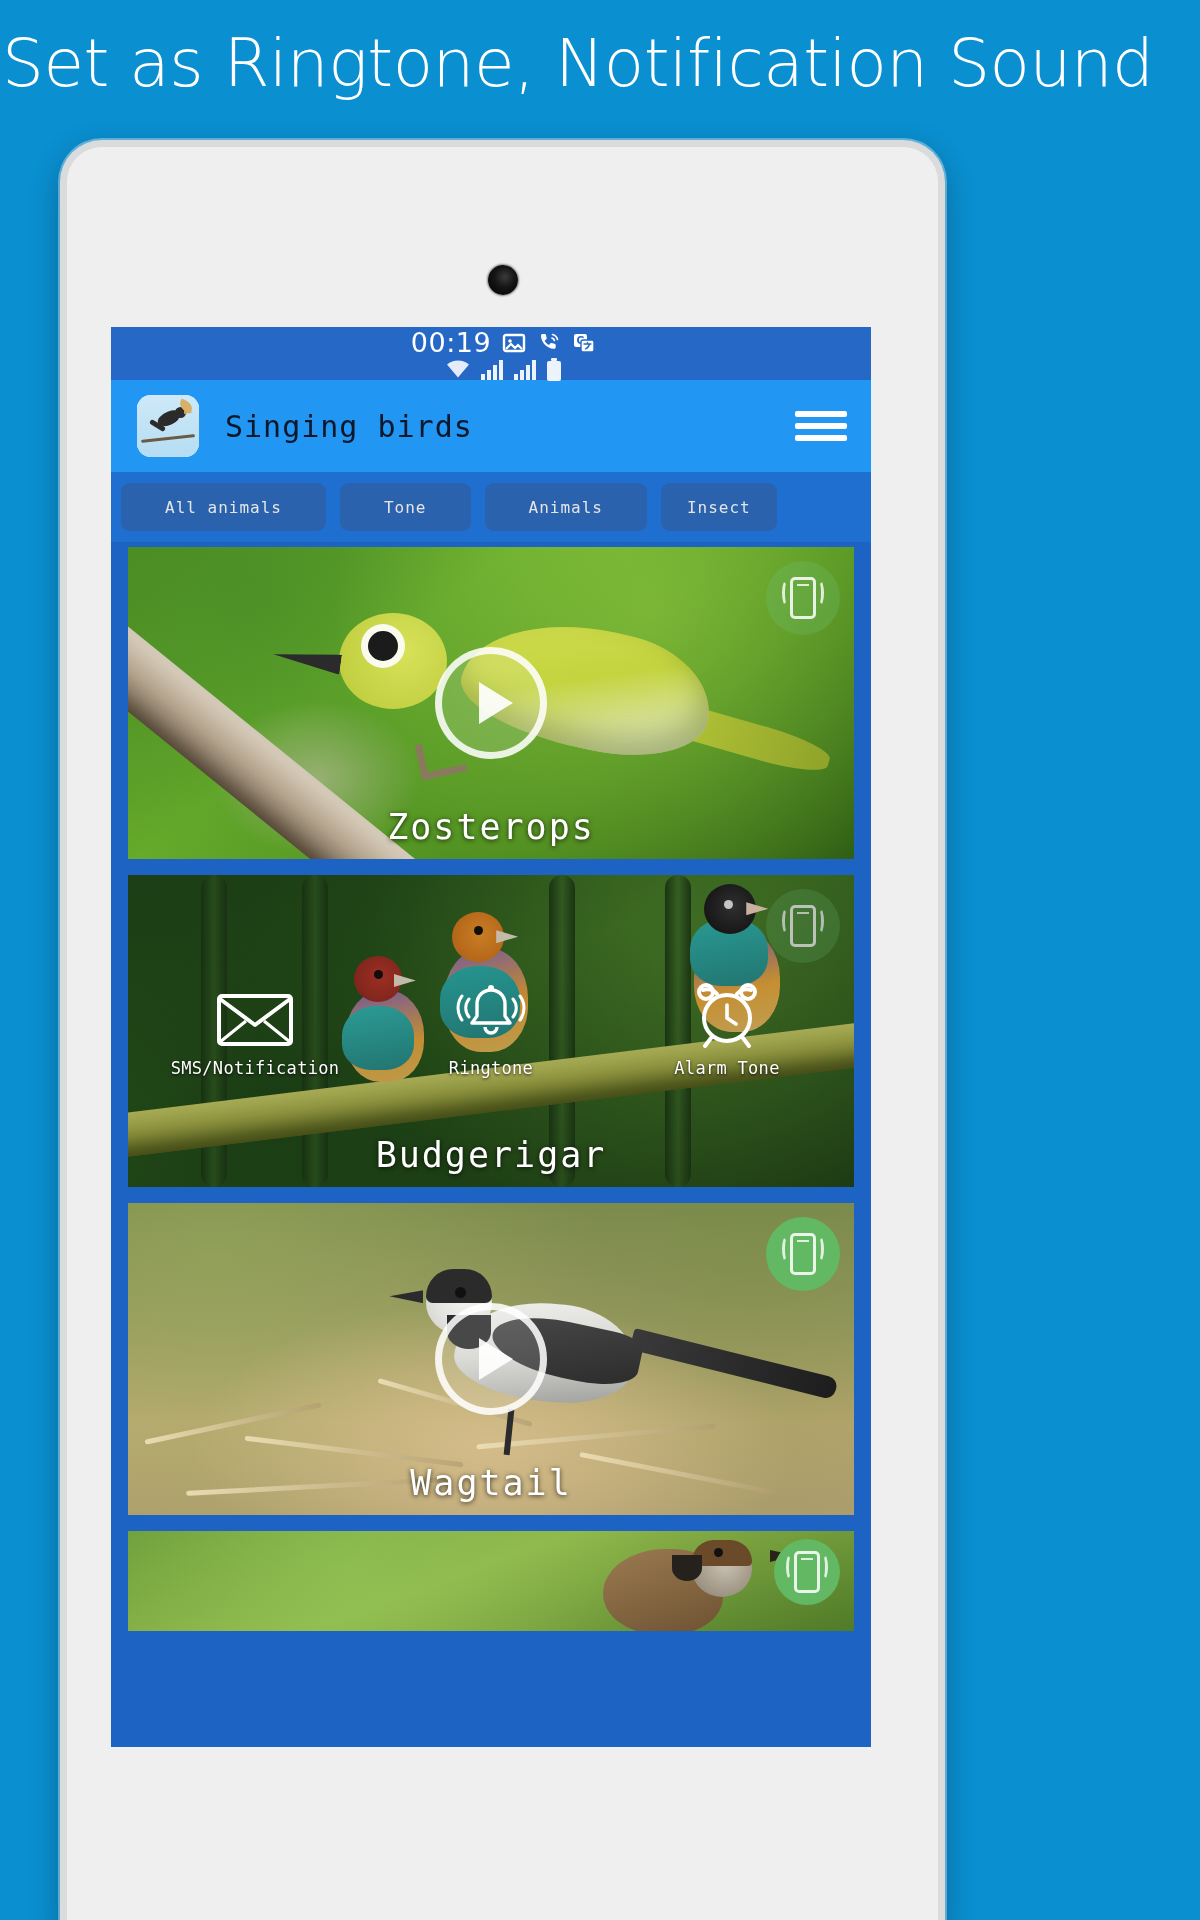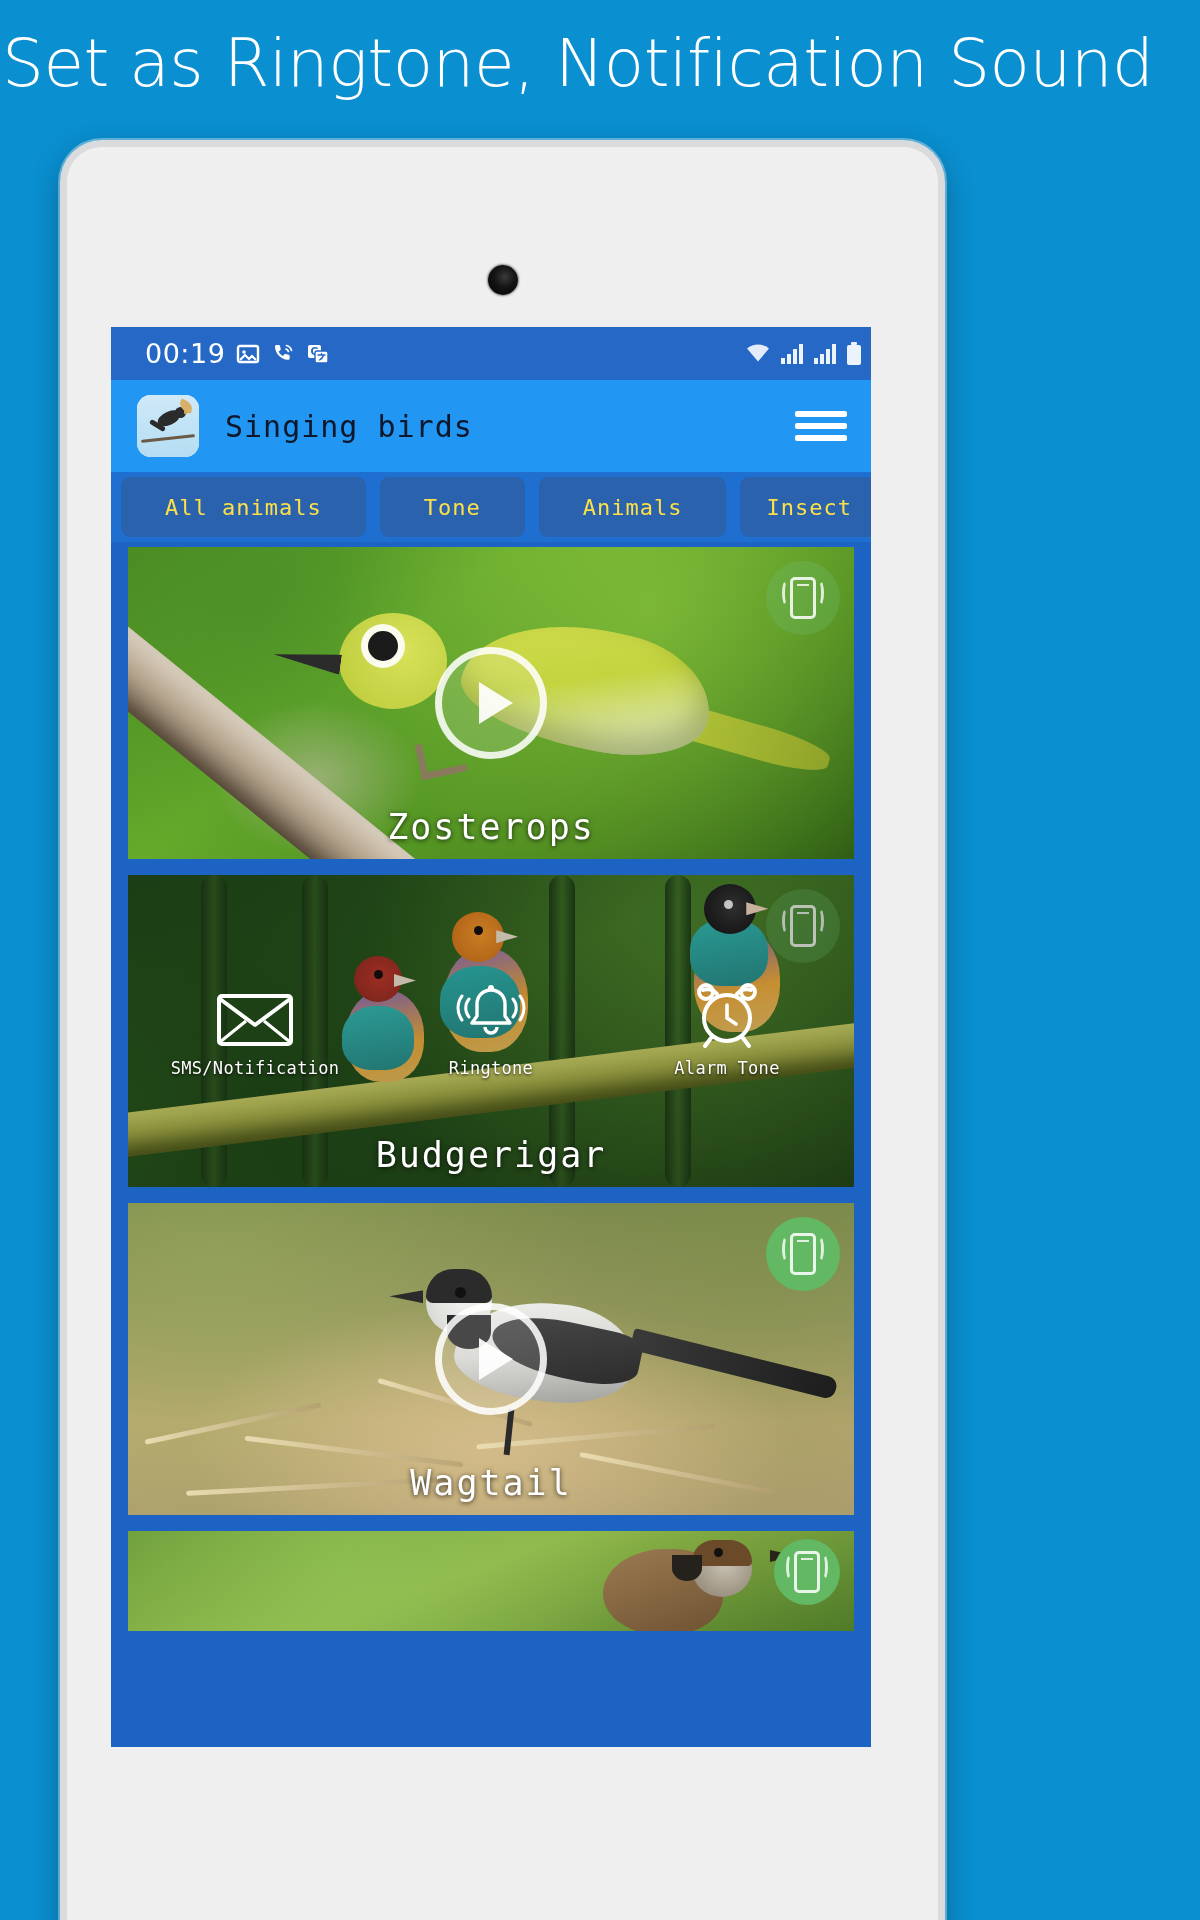--- a/index.html
+++ b/index.html
@@ -64,20 +64,21 @@
   }
 
   
   .statusbar {
     height:53px;
     background:#2568c6;
     display:flex;
     align-items:center;
     padding:0 9px 0 34px;
     color:#ffffff;
+    flex-direction:column;
   }
   .sb-left { display:flex; align-items:center; gap:11px; }
   .sb-time {
     font-family:"DejaVu Sans", sans-serif;
     font-size:27px;
     font-weight:500;
     letter-spacing:0.5px;
     color:#fff;
   }
   .sb-spacer { flex:1; }
@@ -145,26 +146,26 @@
   .tabs {
     height:70px;
     background:#1f6fd0;
     display:flex;
     align-items:center;
     gap:14px;
     padding:0 10px;
     overflow:hidden;
   }
   .tab {
-    height:60px;
+    height:48px;
     background:#2a62ae;
     border-radius:9px;
-    color:#fde047;
+    color:#e5e5e5;
     font-family:"DejaVu Sans Mono", monospace;
-    font-size:22px;
+    font-size:16px;
     letter-spacing:1px;
     display:flex; align-items:center; justify-content:center;
     padding:0 26px;
     white-space:nowrap;
     flex:none;
   }
   .tab.wide { padding:0 44px; }
 
   
   .list { position:relative; }

